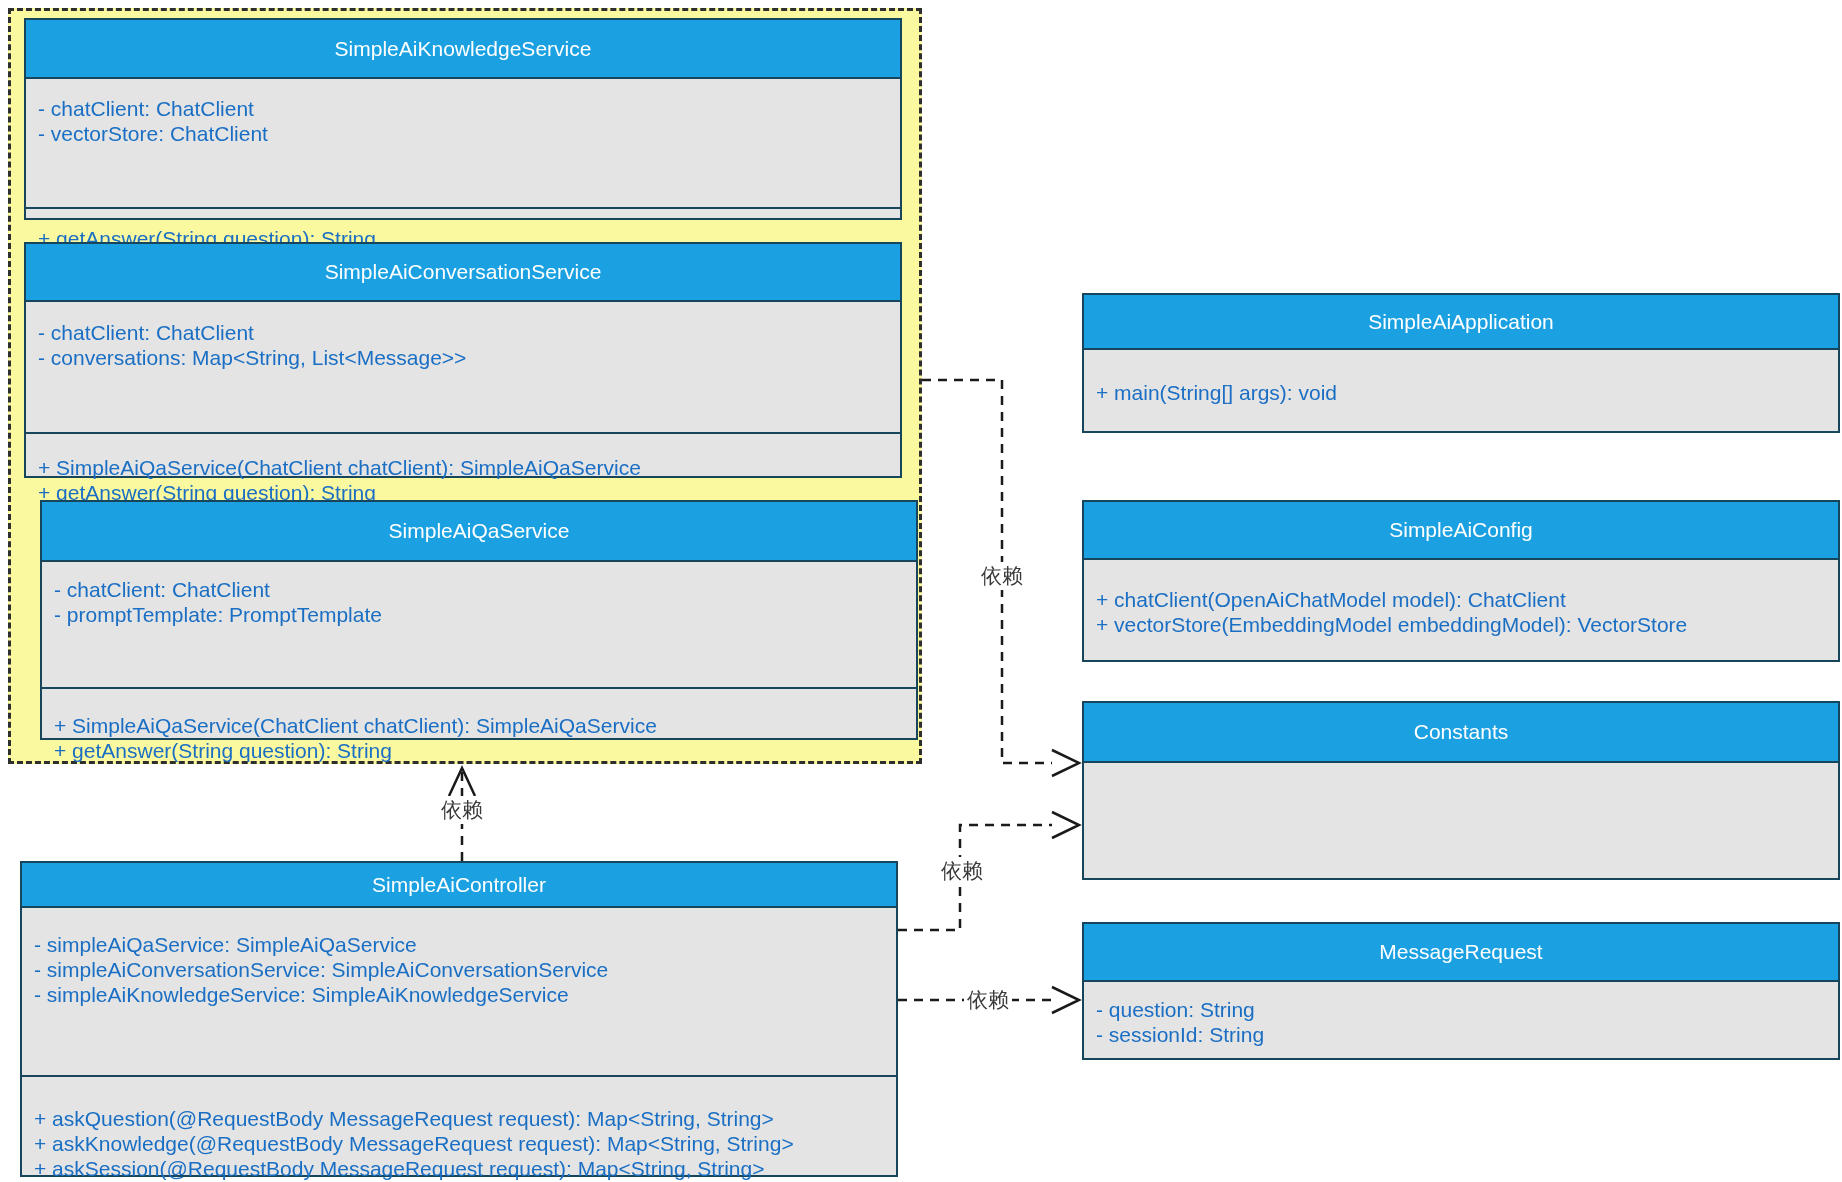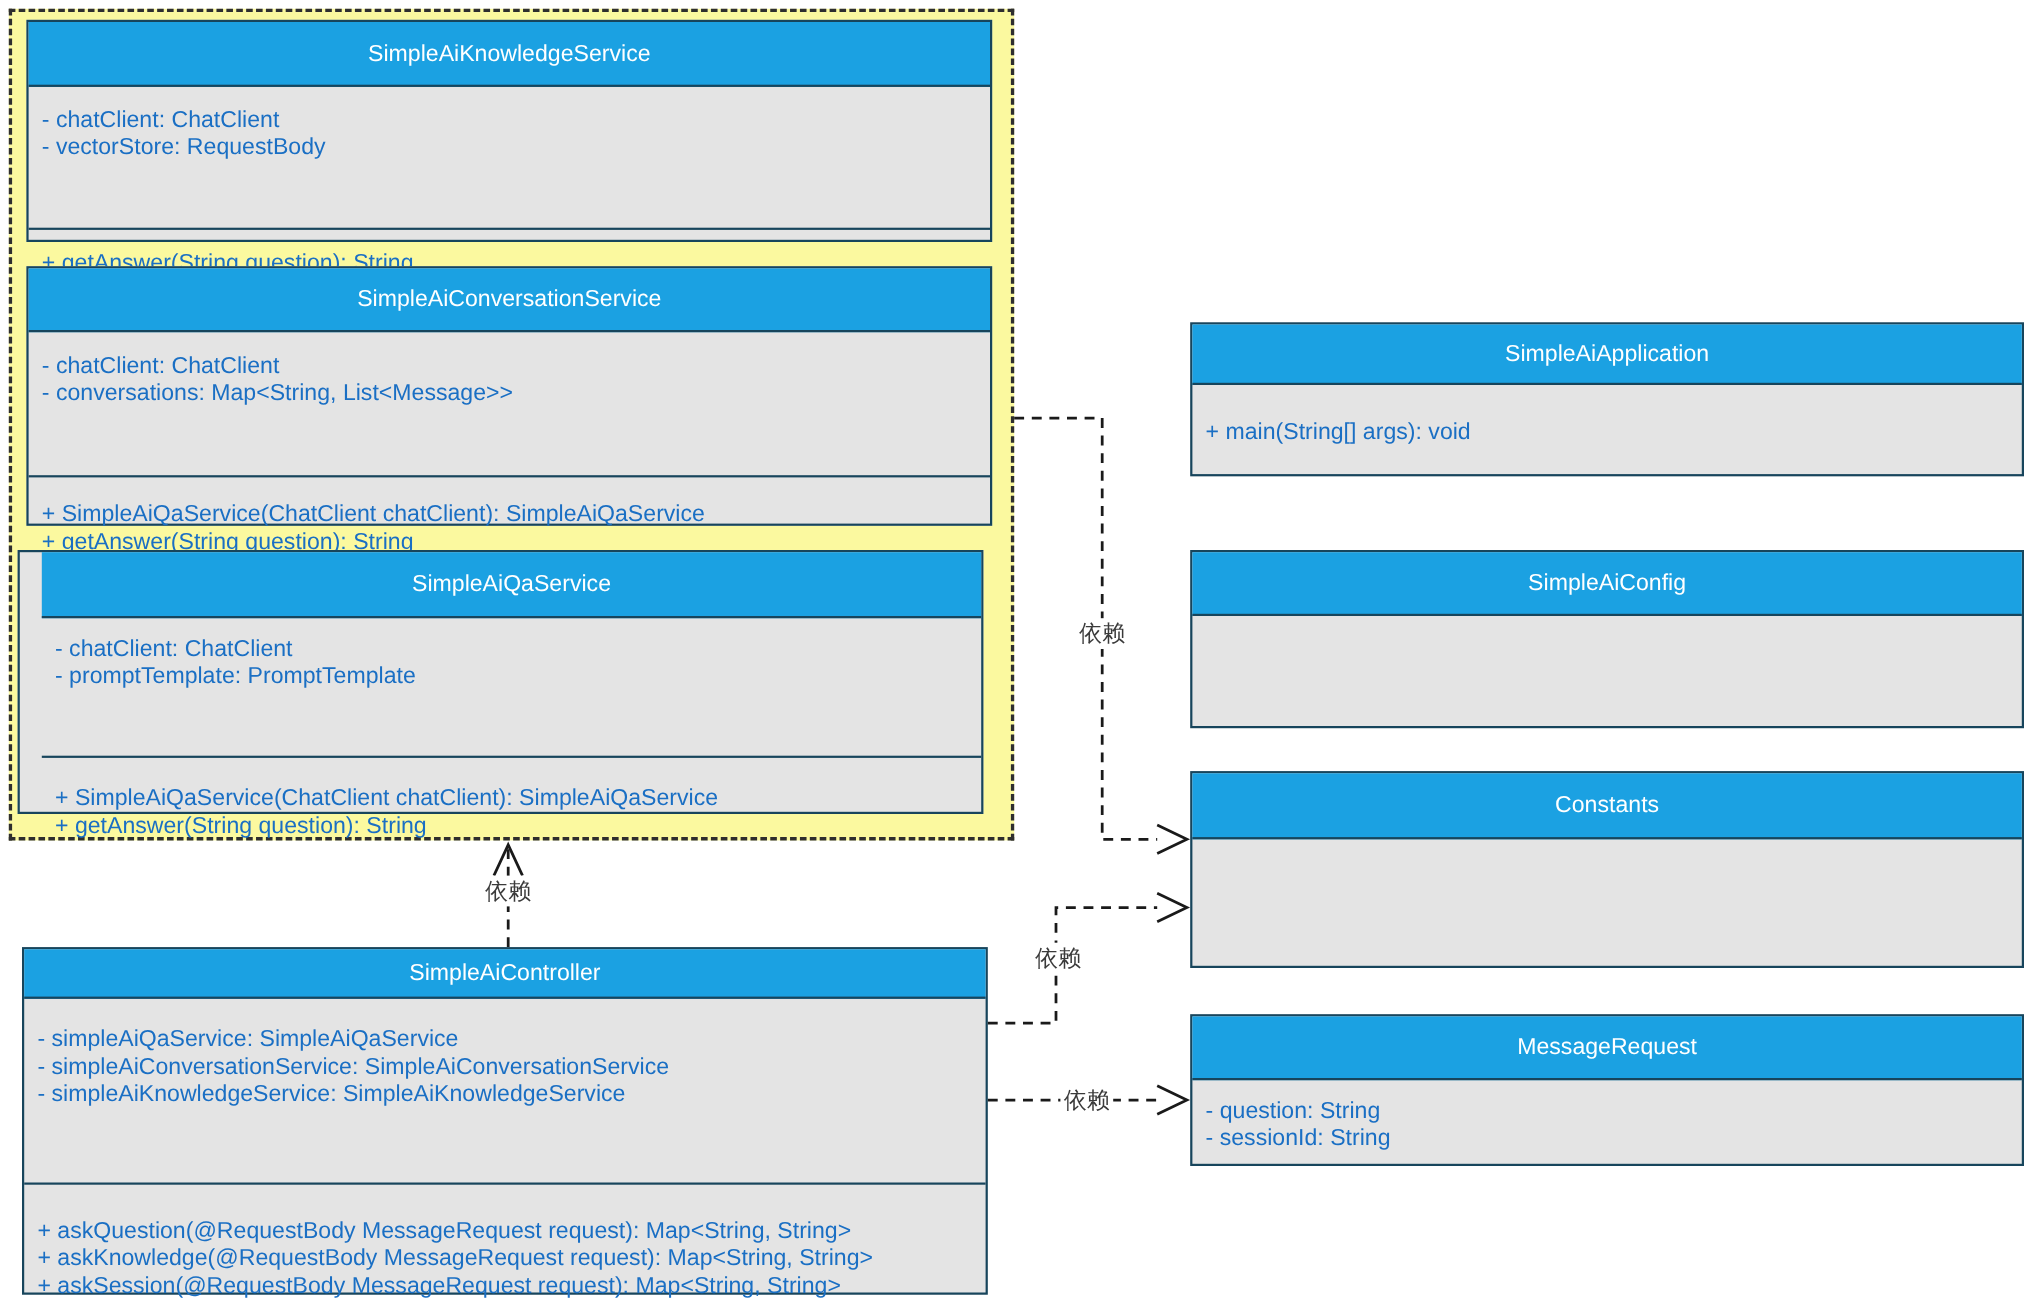--- a/index.html
+++ b/index.html
@@ -41,40 +41,40 @@
 <body>
 
 <div class="canvas">
 
   <div class="group"></div>
 
   <div class="uml" style="left:24px;top:18px;width:878px;height:202px;">
     <div class="hd" style="height:59px">SimpleAiKnowledgeService</div>
     <div class="sec" style="height:83px">
       <div class="row">- chatClient: ChatClient</div>
-      <div class="row">- vectorStore: RequestBody</div>
+      <div class="row">- vectorStore: ChatClient</div>
     </div>
     <div class="sec" style="height:60px">
       <div class="row">+ getAnswer(String question): String</div>
     </div>
   </div>
 
   <div class="uml" style="left:24px;top:242px;width:878px;height:236px;">
     <div class="hd" style="height:58px">SimpleAiConversationService</div>
     <div class="sec" style="height:85px">
       <div class="row">- chatClient: ChatClient</div>
       <div class="row">- conversations: Map&lt;String, List&lt;Message&gt;&gt;</div>
     </div>
     <div class="sec" style="height:93px">
       <div class="row">+ SimpleAiQaService(ChatClient chatClient): SimpleAiQaService</div>
       <div class="row">+ getAnswer(String question): String</div>
     </div>
   </div>
 
-  <div class="uml" style="left:16px;top:500px;width:878px;height:240px;padding-left:20px;">
+  <div class="uml" style="left:40px;top:500px;width:878px;height:240px;">
     <div class="hd" style="height:60px">SimpleAiQaService</div>
     <div class="sec" style="height:80px">
       <div class="row">- chatClient: ChatClient</div>
       <div class="row">- promptTemplate: PromptTemplate</div>
     </div>
     <div class="sec" style="height:100px">
       <div class="row">+ SimpleAiQaService(ChatClient chatClient): SimpleAiQaService</div>
       <div class="row">+ getAnswer(String question): String</div>
     </div>
   </div>
@@ -95,20 +95,24 @@
 
   <div class="uml" style="left:1082px;top:293px;width:758px;height:140px;">
     <div class="hd" style="height:55px">SimpleAiApplication</div>
     <div class="sec" style="height:85px">
       <div class="row">+ main(String[] args): void</div>
     </div>
   </div>
 
   <div class="uml" style="left:1082px;top:500px;width:758px;height:162px;">
     <div class="hd" style="height:58px">SimpleAiConfig</div>
+    <div class="sec" style="height:104px">
+      <div class="row">+ chatClient(OpenAiChatModel model): ChatClient</div>
+      <div class="row">+ vectorStore(EmbeddingModel embeddingModel): VectorStore</div>
+    </div>
   </div>
 
   <div class="uml" style="left:1082px;top:701px;width:758px;height:179px;">
     <div class="hd" style="height:60px">Constants</div>
   </div>
 
   <div class="uml" style="left:1082px;top:922px;width:758px;height:138px;">
     <div class="hd" style="height:58px">MessageRequest</div>
     <div class="sec" style="height:80px">
       <div class="row">- question: String</div>

